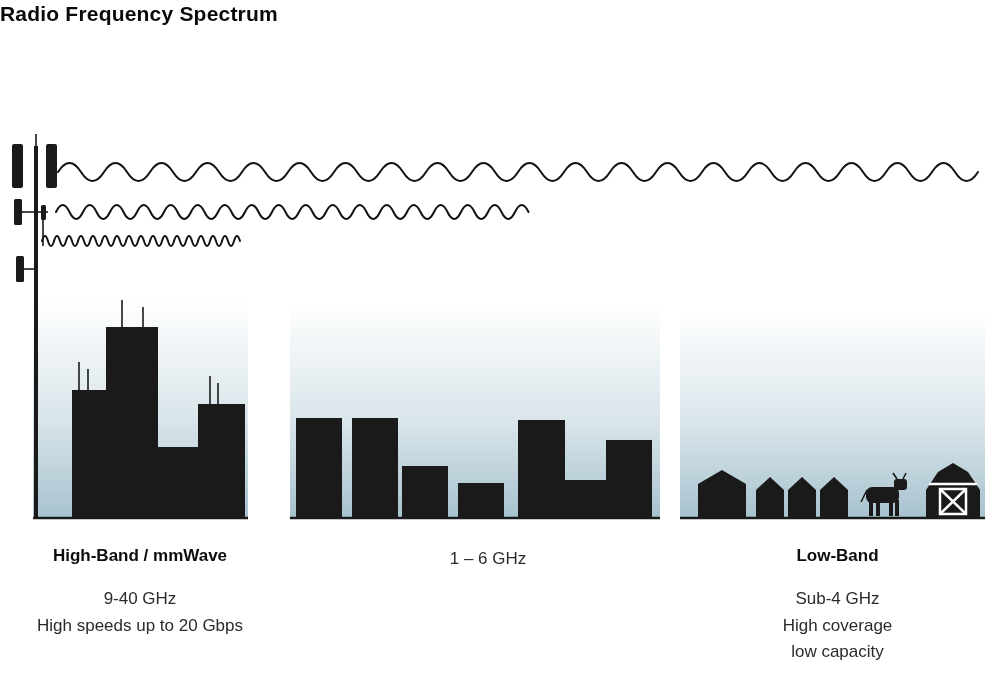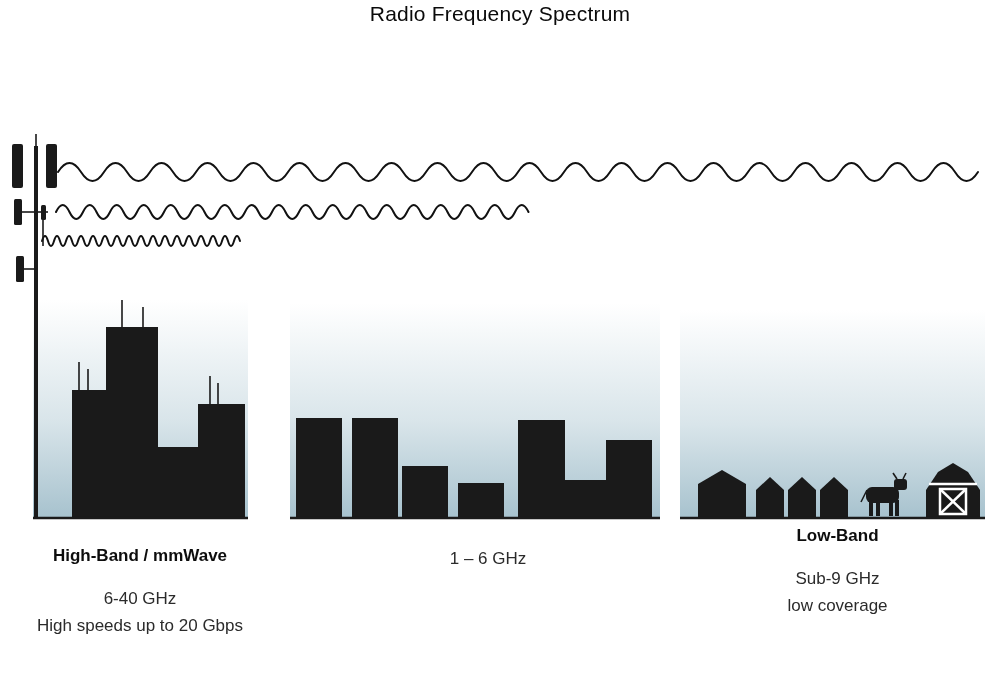--- a/index.html
+++ b/index.html
@@ -1,22 +1,22 @@
 <!DOCTYPE html>
 <html><head>
 <meta charset="utf-8">
 <style>
   html,body{margin:0;padding:0;background:#ffffff;}
   .canvas{
     position:relative;width:1000px;height:700px;background:#ffffff;overflow:hidden;
     font-family:"Liberation Sans", sans-serif;color:#1a1a1a;
   }
   .title{
-    position:absolute;top:2px;left:0;width:100%;text-align:center;
-    font-size:21px;font-weight:normal;color:#0a0a0a;margin:0;letter-spacing:.2px;
+    position:absolute;top:2px;left:0;width:100%;
+    font-size:21px;font-weight:bold;color:#0a0a0a;margin:0;letter-spacing:.2px;
   }
   .scene{position:absolute;top:0;left:0;}
   .wave{fill:none;stroke:#111111;stroke-width:2;stroke-linecap:round;}
   .ink{fill:#1a1a1a;}
   .ant{stroke:#1a1a1a;stroke-width:1.6;}
   .ground{stroke:#1a1a1a;stroke-width:2.6;}
   .band-col{position:absolute;text-align:center;}
   .band-name{font-size:17px;font-weight:bold;color:#0d0d0d;margin-bottom:20px;}
   .band-freq,.band-desc{font-size:17px;color:#2b2b2b;line-height:26.5px;}
 </style>
@@ -109,28 +109,29 @@
       </g>
 
       <line class="ground" x1="680" y1="518" x2="985" y2="518"></line>
     </g>
   </svg>
 
   <div>
 
     <div class="band-col" style="left:15px;top:546px;width:250px">
       <div class="band-name">High-Band / mmWave</div>
-      <div class="band-freq">6-40 GHz</div>
+      <div class="band-freq">9-40 GHz</div>
       <div class="band-desc">High speeds up to 20 Gbps</div>
     </div>
 
     <div class="band-col" style="left:338px;top:546px;width:300px">
       <div class="band-freq">1 – 6 GHz</div>
     </div>
 
-    <div class="band-col" style="left:690px;top:526px;width:295px">
+    <div class="band-col" style="left:690px;top:546px;width:295px">
       <div class="band-name">Low-Band</div>
-      <div class="band-freq">Sub-9 GHz</div>
-      <div class="band-desc">low coverage</div>
+      <div class="band-freq">Sub-4 GHz</div>
+      <div class="band-desc">High coverage</div>
+      <div class="band-desc">low capacity</div>
     </div>
 
   </div>
 </div>
 
 </body></html>

